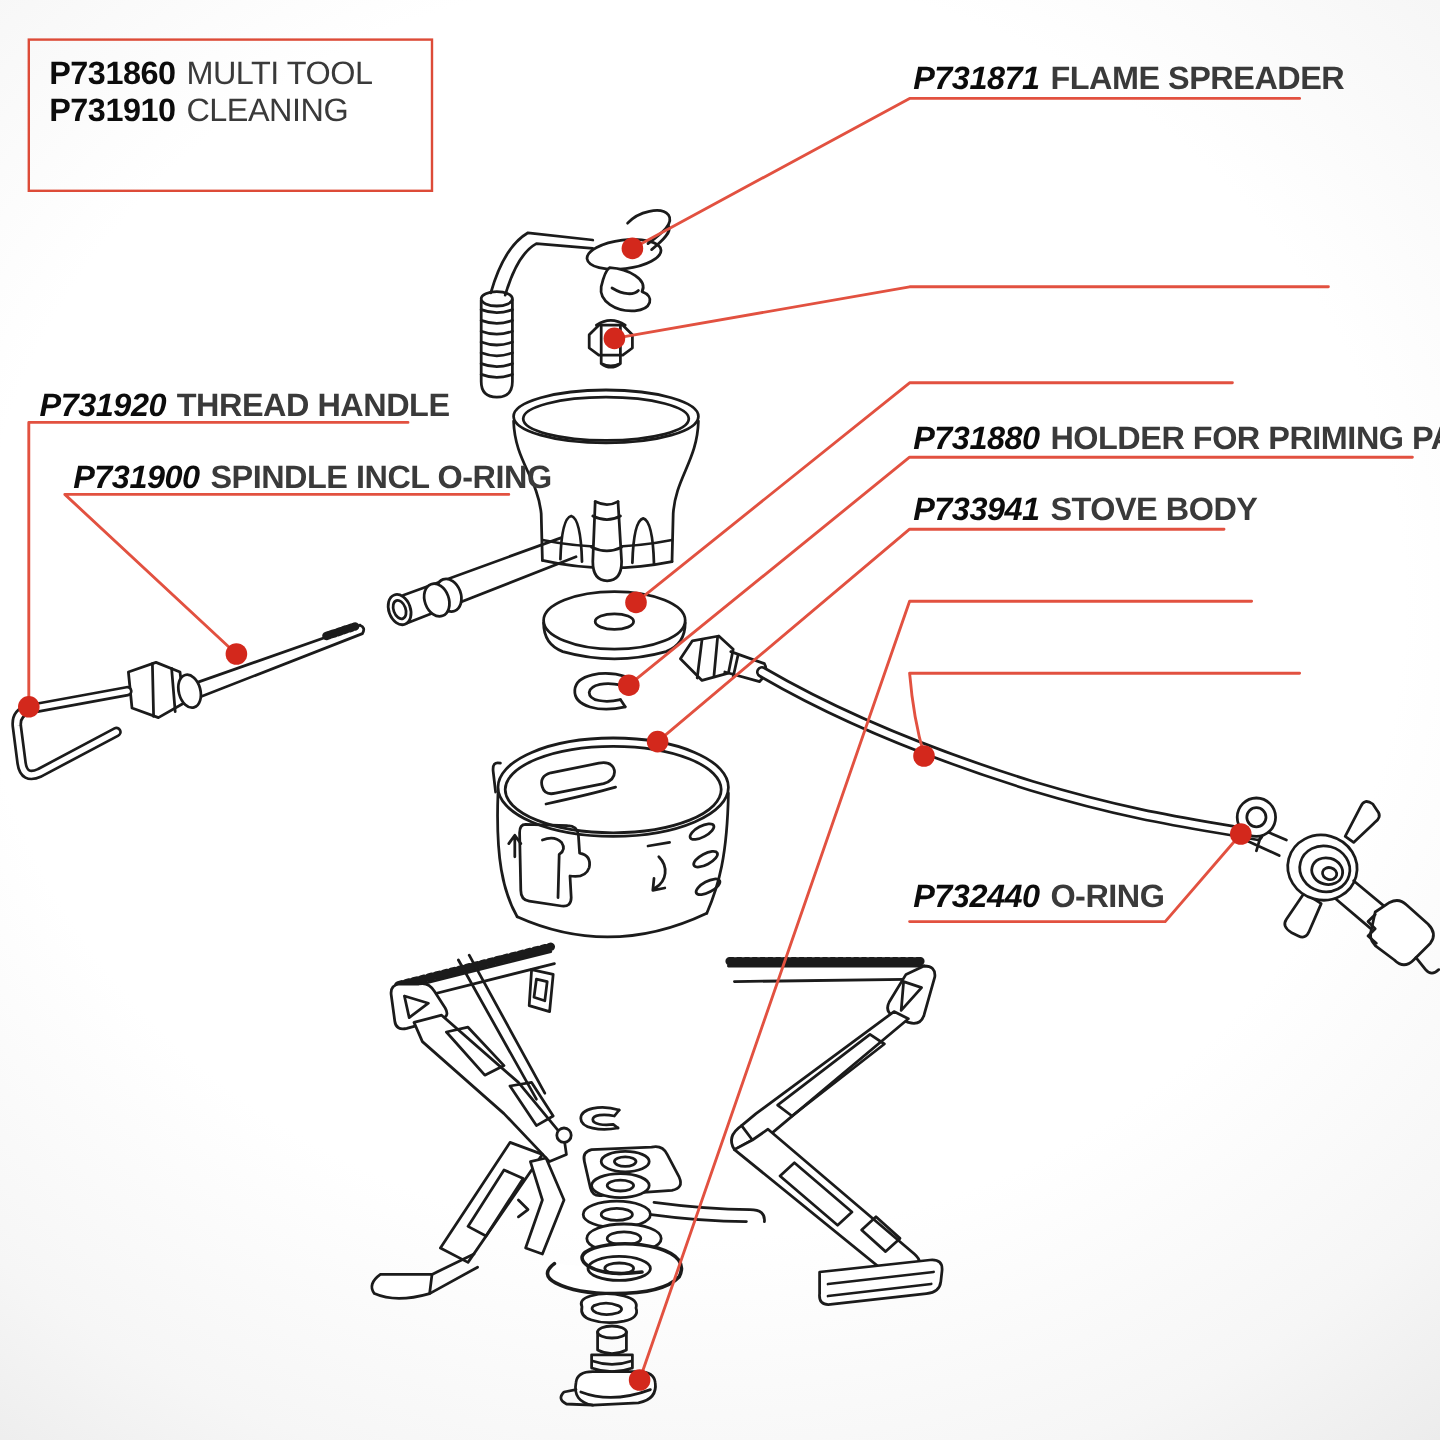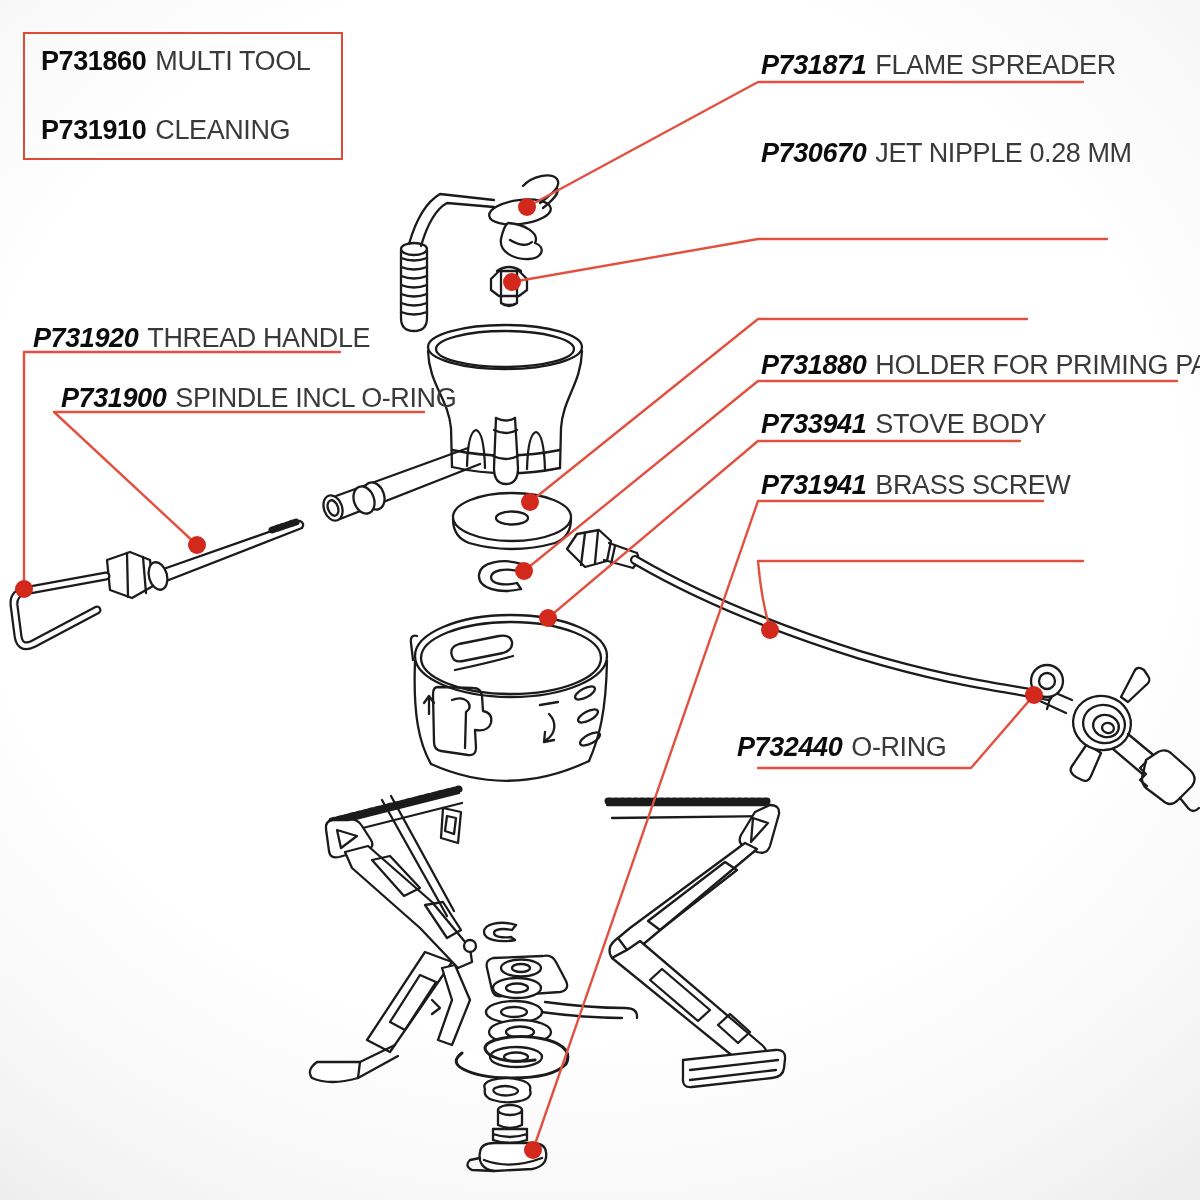--- a/index.html
+++ b/index.html
@@ -4,24 +4,24 @@
 <style>
   html,body{margin:0;padding:0;}
   body{width:1200px;height:1200px;overflow:hidden;
        font-family:"Liberation Sans", sans-serif;}
   .stage{position:relative;width:1200px;height:1200px;
          background:radial-gradient(ellipse 90% 80% at 48% 42%, #ffffff 55%, #f6f6f6 78%, #e7e7e7 100%);}
   svg.art{position:absolute;left:0;top:0;}
   .part-label{position:absolute;white-space:nowrap;font-size:27px;line-height:30px;
               letter-spacing:-0.4px;}
   .part-label .num{font-weight:700;color:#0c0c0c;font-style:italic;}
-  .part-label .desc{font-weight:400;color:#3a3a3a;margin-left:9px;}
+  .part-label .desc{font-weight:700;color:#3a3a3a;margin-left:9px;}
   .legend-box{position:absolute;left:23px;top:32px;width:300px;height:100px;
-              border:2px solid #dd4b38;padding:12px 0 12px 16px;
-              display:flex;flex-direction:column;justify-content:space-between;}
+              border:2px solid #dd4b38;padding:12px 18px 12px 16px;
+              display:flex;flex-direction:column;}
   .legend-row{white-space:nowrap;font-size:27px;letter-spacing:-0.4px;}
   .legend-row .num{font-weight:700;color:#0c0c0c;}
   .legend-row .desc{font-weight:400;color:#3a3a3a;margin-left:9px;}
 </style>
 </head>
 <body>
 
 <div class="stage">
 
   <svg class="art" width="1200" height="1200" viewBox="0 0 1200 1200" fill="none" stroke="#1b1b1b" stroke-width="2.3" stroke-linecap="round" stroke-linejoin="round">
@@ -227,33 +227,27 @@
       <span class="num">P731860</span><span class="desc">MULTI TOOL</span>
     </div>
     <div class="legend-row">
       <span class="num">P731910</span><span class="desc">CLEANING</span>
     </div>
   </div>
 
   <div class="part-label" style="left:761px;top:50px;">
     <span class="num">P731871</span><span class="desc">FLAME SPREADER</span>
   </div>
-  <div class="part-label" style="left:761px;top:138px;">
-    <span class="num">P730670</span><span class="desc">JET NIPPLE 0.28 MM</span>
-  </div>
   <div class="part-label" style="left:761px;top:350px;">
     <span class="num">P731880</span><span class="desc">HOLDER FOR PRIMING PAD</span>
   </div>
   <div class="part-label" style="left:761px;top:409px;">
     <span class="num">P733941</span><span class="desc">STOVE BODY</span>
   </div>
-  <div class="part-label" style="left:761px;top:470px;">
-    <span class="num">P731941</span><span class="desc">BRASS SCREW</span>
-  </div>
-  <div class="part-label" style="left:737px;top:732px;">
+  <div class="part-label" style="left:761px;top:732px;">
     <span class="num">P732440</span><span class="desc">O-RING</span>
   </div>
   <div class="part-label" style="left:33px;top:323px;">
     <span class="num">P731920</span><span class="desc">THREAD HANDLE</span>
   </div>
   <div class="part-label" style="left:61px;top:383px;">
     <span class="num">P731900</span><span class="desc">SPINDLE INCL O-RING</span>
   </div>
 
 </div>

